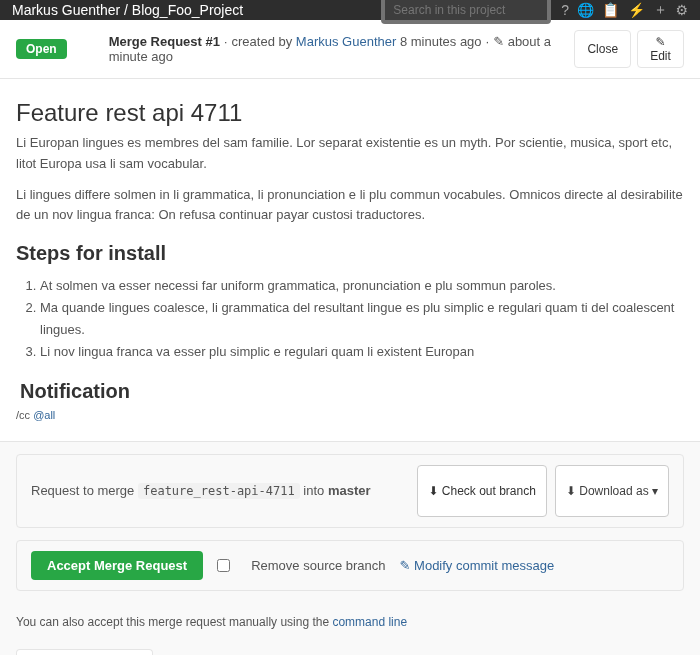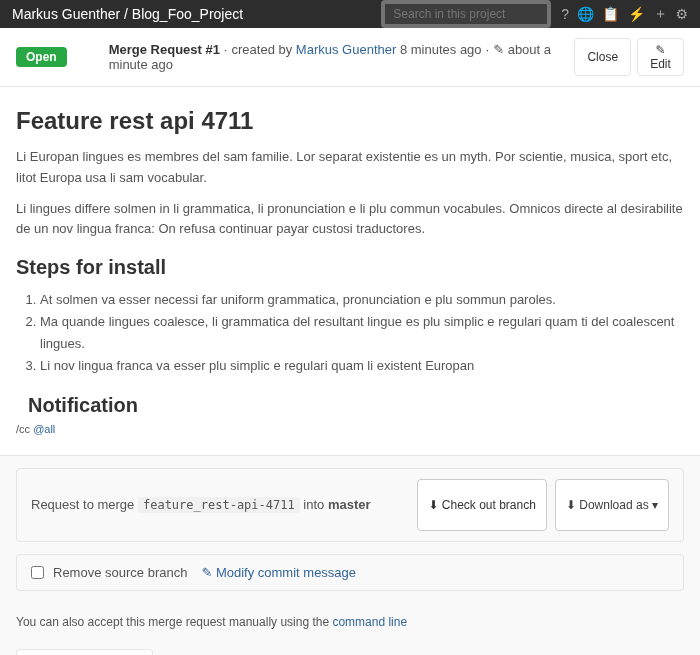--- a/index.html
+++ b/index.html
@@ -1,57 +1,57 @@
 <!DOCTYPE html>
 <html><head>
   <meta charset="utf-8">
   <style>
     * { box-sizing: border-box; margin: 0; padding: 0; }
     body { font-family: -apple-system, BlinkMacSystemFont, 'Segoe UI', sans-serif; font-size: 13px; color: #333; background: #f9f9f9; width: 700px; }
 
     
-    .header { background: #2d2d2d; color: #ccc; display: flex; align-items: center; padding: 0 12px; height: 28px; gap: 10px; }
+    .header { background: #2d2d2d; color: #ccc; display: flex; align-items: center; padding: 0 12px; height: 20px; gap: 10px; }
     .header-title { color: #fff; font-size: 14px; font-weight: 400; flex: 1; }
     .header-search { background: #3d3d3d; border: 4px solid #737373; border-radius: 4px; padding: 3px 8px; color: #ccc; font-size: 12px; width: 170px; }
     .header-icons { display: flex; gap: 8px; align-items: center; }
     .header-icon { color: #aaa; font-size: 14px; cursor: pointer; }
 
     
     .mr-bar { background: #fff; border-bottom: 1px solid #e5e5e5; padding: 10px 16px; display: flex; align-items: center; gap: 10px; }
     .badge-open { background: #28a745; color: #fff; border-radius: 4px; padding: 3px 10px; font-size: 12px; font-weight: 600; }
     .mr-title { font-size: 13px; color: #555; margin-left: 32px; }
     .mr-title strong { color: #333; }
     .mr-title a { color: #336699; text-decoration: none; }
     .mr-actions { margin-left: auto; display: flex; gap: 6px; }
     .btn-close { border: 1px solid #e5e5e5; background: #fff; color: #333; padding: 4px 12px; border-radius: 4px; cursor: pointer; font-size: 12px; }
     .btn-edit { border: 1px solid #e5e5e5; background: #fff; color: #333; padding: 4px 12px; border-radius: 4px; cursor: pointer; font-size: 12px; }
 
     
     .main { background: #fff; padding: 20px 16px; border-bottom: 1px solid #e5e5e5; }
-    .main h1 { font-size: 24px; font-weight: 700; color: #333; margin-bottom: 12px; }
+    .main h1 { font-size: 24px; font-weight: 400; color: #333; margin-bottom: 6px; }
     .main p { font-size: 13px; color: #555; line-height: 1.6; margin-bottom: 10px; }
     .main h2 { font-size: 20px; font-weight: 600; color: #333; margin: 16px 0 10px; }
     .main ol { padding-left: 24px; margin-bottom: 12px; }
     .main ol li { font-size: 13px; color: #555; line-height: 1.7; }
-    .main h3 { font-size: 20px; font-weight: 600; color: #333; margin: 16px 12px 6px; }
+    .main h3 { font-size: 20px; font-weight: 600; color: #333; margin: 16px 4px 6px; }
     .main .cc { font-size: 11px; color: #555; }
     .main .cc a { color: #336699; text-decoration: none; }
 
     
     .merge-info { background: #f9f9f9; border: 1px solid #e5e5e5; border-radius: 4px; margin: 12px 16px; padding: 10px 14px; display: flex; align-items: center; }
     .merge-info .branch-text { font-size: 13px; color: #555; flex: 1; }
     .merge-info .branch-text code { background: #f1f1f1; padding: 1px 5px; border-radius: 3px; font-size: 12px; font-family: monospace; }
     .merge-info .merge-btns { display: flex; gap: 8px; }
     .btn-checkout { border: 1px solid #ccc; background: #fff; color: #333; padding: 18px 10px; border-radius: 4px; cursor: pointer; font-size: 12px; }
     .btn-download { border: 1px solid #ccc; background: #fff; color: #404040; padding: 4px 10px; border-radius: 4px; cursor: pointer; font-size: 12px; text-align: right; }
 
     
     .accept-bar { background: #f9f9f9; border: 1px solid #e5e5e5; border-radius: 4px; margin: 0 16px 12px; padding: 10px 14px; display: flex; align-items: center; gap: 14px; }
     .btn-accept { background: #28a745; color: #fff; border: none; padding: 7px 16px; border-radius: 4px; cursor: pointer; font-size: 13px; font-weight: 600; }
-    .checkbox-label { display: flex; align-items: center; gap: 9px; font-size: 13px; color: #555; cursor: pointer; }
+    .checkbox-label { display: flex; align-items: center; gap: 21px; font-size: 13px; color: #555; cursor: pointer; }
     .modify-link { color: #336699; text-decoration: none; font-size: 13px; }
 
     
     .cmd-line { margin: 16px 16px 12px; font-size: 12px; color: #555; padding: 8px 0; }
     .cmd-line a { color: #336699; text-decoration: none; }
 
     
     .tabs { border-bottom: 1px solid #e5e5e5; display: flex; margin: 0 16px; }
     .tab { padding: 8px 14px; font-size: 13px; color: #555; cursor: pointer; border: 1px solid transparent; border-bottom: none; display: flex; align-items: center; gap: 5px; }
     .tab.active { background: #fff; border-color: #e5e5e5; border-bottom: 1px solid #fff; color: #333; margin-bottom: -1px; border-radius: 4px 4px 0 0; }
@@ -116,20 +116,21 @@
     <span>into</span>
     <strong>master</strong>
   </div>
   <div class="merge-btns">
     <button class="btn-checkout">⬇ Check out branch</button>
     <button class="btn-download">⬇ Download as ▾</button>
   </div>
 </div>
 
 <div class="accept-bar">
+  <button class="btn-accept">Accept Merge Request</button>
   <label class="checkbox-label">
     <input type="checkbox" style="">
     <span>Remove source branch</span>
   </label>
   <a href="#" class="modify-link">✎ Modify commit message</a>
 </div>
 
 <div class="cmd-line">
   <span>You can also accept this merge request manually using the</span>
   <a href="#">command line</a>

